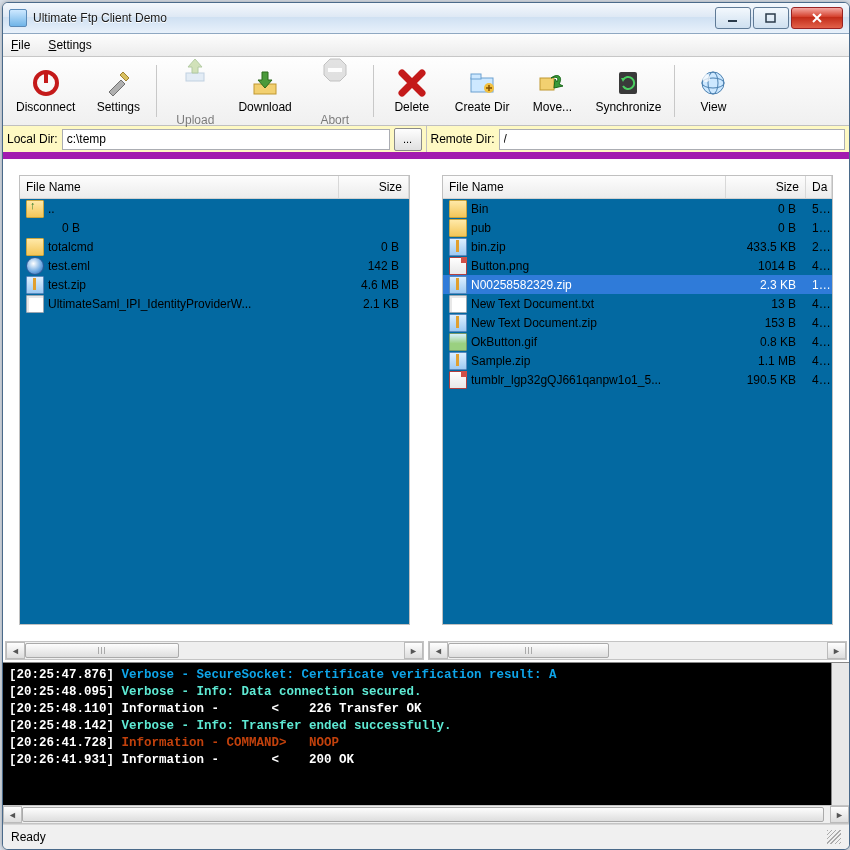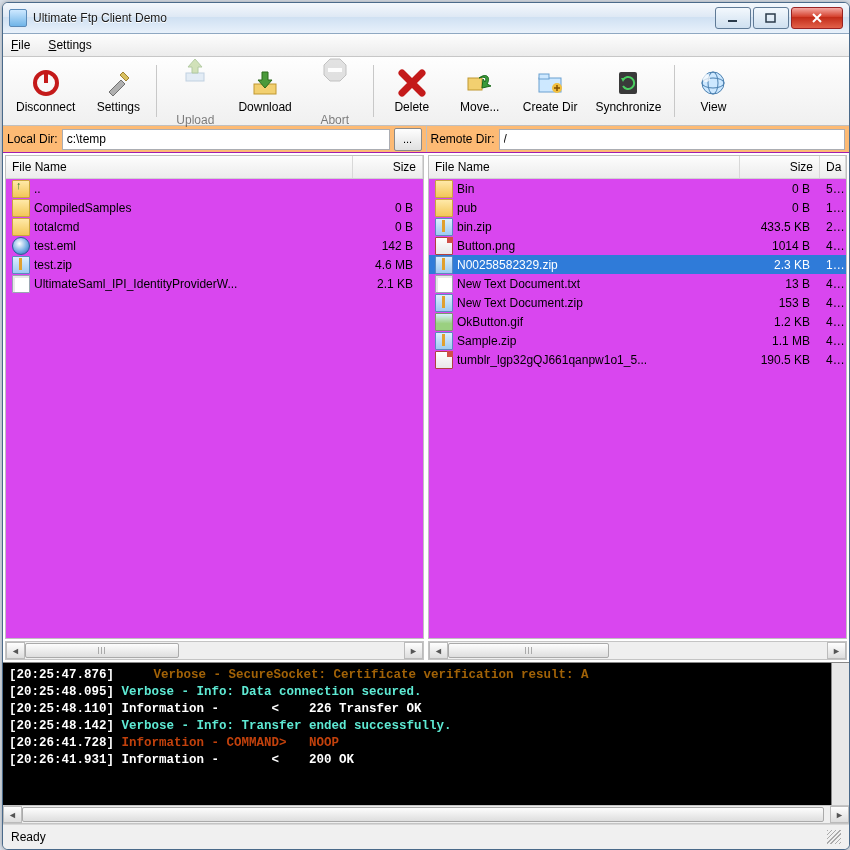--- a/index.html
+++ b/index.html
@@ -15,29 +15,29 @@
 .menubar{height:22px;background:linear-gradient(#fdfdfd,#ececec);border-bottom:1px solid #c7c7c7;display:flex;align-items:center;padding:0 8px;gap:18px;}
 .menubar span{cursor:default;}
 .menubar .mn u{text-decoration:underline;}
 
 .toolbar{height:64px;background:linear-gradient(#fefefe,#f0f0f0);border-bottom:1px solid #c0c0c0;display:flex;align-items:stretch;padding:2px 4px;}
 .tbtn{display:flex;flex-direction:column;align-items:center;justify-content:center;padding:2px 8px;border:1px solid transparent;border-radius:3px;min-width:50px;}
 .tbtn.disabled{opacity:.5;gap:26px;}
 .tbtn .ico{width:30px;height:30px;margin-bottom:2px;display:flex;align-items:center;justify-content:center;}
 .tsep{width:1px;background:#c8c8c8;margin:6px 4px;}
 
-.dirs{height:26px;display:flex;border-bottom:1px solid #a21caf;background:#fdba74;}
+.dirs{height:26px;display:flex;border-bottom:7px solid #a21caf;background:#fef9c3;}
 .dirpane{flex:1;display:flex;align-items:center;padding:0 4px;gap:4px;}
 .dirpane.left{border-right:1px solid #c0c0c0;}
 .dirpane label{white-space:nowrap;}
 .dirpane input{flex:1;height:19px;border:1px solid #abadb3;padding:0 4px;font-family:inherit;font-size:12px;}
 .browsebtn{width:26px;height:21px;border:1px solid #8a8a8a;border-radius:2px;background:linear-gradient(#fefefe,#e0e0e0);font-size:11px;display:flex;align-items:center;justify-content:center;}
 
 .panes{flex:1;display:flex;min-height:0;}
-.pane{flex:1;display:flex;flex-direction:column;border:1px solid #c0c0c0;margin:2px;background:#d946ef;min-width:0;}
+.pane{flex:1;display:flex;flex-direction:column;border:1px solid #c0c0c0;margin:16px;background:#0369a1;min-width:0;}
 .cols{height:22px;background:linear-gradient(#fdfdfd,#ececec);border-bottom:1px solid #d0d0d0;display:flex;align-items:center;font-size:12px;}
 .col{padding:0 6px;border-right:1px solid #d8d8d8;height:100%;display:flex;align-items:center;box-sizing:border-box;}
 .col.size{justify-content:flex-end;}
 .list{flex:1;overflow:hidden;}
 .row{height:19px;display:flex;align-items:center;font-size:12px;}
 .row .cell{padding:0 6px;box-sizing:border-box;overflow:hidden;white-space:nowrap;text-overflow:ellipsis;}
 .row .c-name{display:flex;align-items:center;gap:4px;}
 .row .c-size{text-align:right;padding-right:10px;}
 .row.selected{background:#2f7bd9;color:#fff;}
 .fi{width:16px;height:16px;flex-shrink:0;border-radius:1px;}
@@ -56,21 +56,21 @@
 .hscroll .arrow{width:17px;height:15px;background:linear-gradient(#fefefe,#ddd);border:1px solid #bbb;display:flex;align-items:center;justify-content:center;font-size:9px;color:#555;}
 .hscroll .track{flex:1;height:15px;background:#efefef;position:relative;}
 .hscroll .thumb{position:absolute;left:0;top:0;height:13px;border:1px solid #aaa;background:linear-gradient(#fdfdfd,#dedede);border-radius:2px;}
 .hscroll .thumb:after{content:"";position:absolute;left:50%;top:3px;width:8px;height:7px;margin-left:-4px;background:repeating-linear-gradient(to right,#aaa 0 1px,transparent 1px 3px);}
 
 .console-wrap{border-top:1px solid #888;}
 .console{height:134px;background:#000;color:#ccc;font-family:"Lucida Console","Courier New",monospace;font-size:12.5px;font-weight:bold;padding:4px 6px;overflow:hidden;position:relative;line-height:17px;}
 .console .l{white-space:pre;}
 .console .ts{color:#fff;}
 .console .vb{color:#5eead4;}
-.console .sec{color:#a16207;margin-left:32px;}
+.console .sec{color:#0ea5e9;}
 .console-scroll{position:absolute;right:0;top:0;width:17px;height:100%;background:#e8e8e8;border-left:1px solid #888;}
 
 .bottom-hscroll{height:17px;background:#efefef;border-top:1px solid #c4c4c4;border-bottom:1px solid #c4c4c4;display:flex;align-items:center;}
 .statusbar{height:24px;background:#f0f0f0;display:flex;align-items:center;padding:0 8px;border-top:1px solid #d8d8d8;justify-content:space-between;}
 .grip{width:14px;height:14px;background:repeating-linear-gradient(135deg,#aaa 0 1px,transparent 1px 3px);}
 svg{display:block;}
 </style>
 </head>
 <body>
 
@@ -155,36 +155,36 @@
       <div class="ico">
         <svg width="30" height="30">
             <path d="M5 5 L25 25 M25 5 L5 25" stroke="#c41a1a" stroke-width="7" stroke-linecap="round"></path>
           </svg>
       </div>
       <span>Delete</span>
     </div>
     <div class="tbtn">
       <div class="ico">
         <svg width="30" height="30">
-            <rect x="3" y="10" width="14" height="12" fill="#f2d070" stroke="#c09830"></rect>
-            <path d="M14 10 C 22 4, 26 10, 22 16 L26 18 L17 20 L18 11 L20 14 C 22 10, 20 8, 14 10" fill="#3a9a3a" stroke="#1a6a1a"></path>
-          </svg>
-      </div>
-      <span>Move...</span>
-    </div>
-    <div class="tbtn">
-      <div class="ico">
-        <svg width="30" height="30">
             <rect x="4" y="10" width="22" height="14" fill="#cde8ff" stroke="#6aa0d0"></rect>
             <rect x="4" y="6" width="10" height="5" fill="#cde8ff" stroke="#6aa0d0"></rect>
             <circle cx="22" cy="20" r="5" fill="#f2c040"></circle>
             <path d="M22 17 L22 23 M19 20 L25 20" stroke="#805000" stroke-width="1.5"></path>
           </svg>
       </div>
       <span>Create Dir</span>
+    </div>
+    <div class="tbtn">
+      <div class="ico">
+        <svg width="30" height="30">
+            <rect x="3" y="10" width="14" height="12" fill="#f2d070" stroke="#c09830"></rect>
+            <path d="M14 10 C 22 4, 26 10, 22 16 L26 18 L17 20 L18 11 L20 14 C 22 10, 20 8, 14 10" fill="#3a9a3a" stroke="#1a6a1a"></path>
+          </svg>
+      </div>
+      <span>Move...</span>
     </div>
     <div class="tbtn">
       <div class="ico">
         <svg width="30" height="30">
             <rect x="6" y="4" width="18" height="22" rx="2" fill="#3a3a3a"></rect>
             <path d="M10 12 A6 6 0 1 1 10 18" fill="none" stroke="#4ad060" stroke-width="2"></path>
             <path d="M8 10 L12 10 L10 14 Z" fill="#4ad060"></path>
           </svg>
       </div>
       <span>Synchronize</span>
@@ -224,24 +224,20 @@
         </div>
         <div class="list" id="local-list">
             <div class="row">
               <div class="cell c-name" style="flex:1">
                 <div class="fi up"></div>
                 <span>..</span>
               </div>
               <div class="cell c-size" style="width:70px"></div>
             </div>
             <div class="row">
-              <div class="cell c-name" style="flex:1">
-                <div class="fi folder"></div>
-                <span>CompiledSamples</span>
-              </div>
               <div class="cell c-size" style="width:70px">0 B</div>
             </div>
             <div class="row">
               <div class="cell c-name" style="flex:1">
                 <div class="fi folder"></div>
                 <span>totalcmd</span>
               </div>
               <div class="cell c-size" style="width:70px">0 B</div>
             </div>
             <div class="row">
@@ -337,21 +333,21 @@
                 <span>New Text Document.zip</span>
               </div>
               <div class="cell c-size" style="width:80px">153 B</div>
               <div class="cell" style="width:26px">4/4</div>
             </div>
             <div class="row">
               <div class="cell c-name" style="flex:1">
                 <div class="fi img"></div>
                 <span>OkButton.gif</span>
               </div>
-              <div class="cell c-size" style="width:80px">1.2 KB</div>
+              <div class="cell c-size" style="width:80px">0.8 KB</div>
               <div class="cell" style="width:26px">4/4</div>
             </div>
             <div class="row">
               <div class="cell c-name" style="flex:1">
                 <div class="fi zip"></div>
                 <span>Sample.zip</span>
               </div>
               <div class="cell c-size" style="width:80px">1.1 MB</div>
               <div class="cell" style="width:26px">4/4</div>
             </div>

